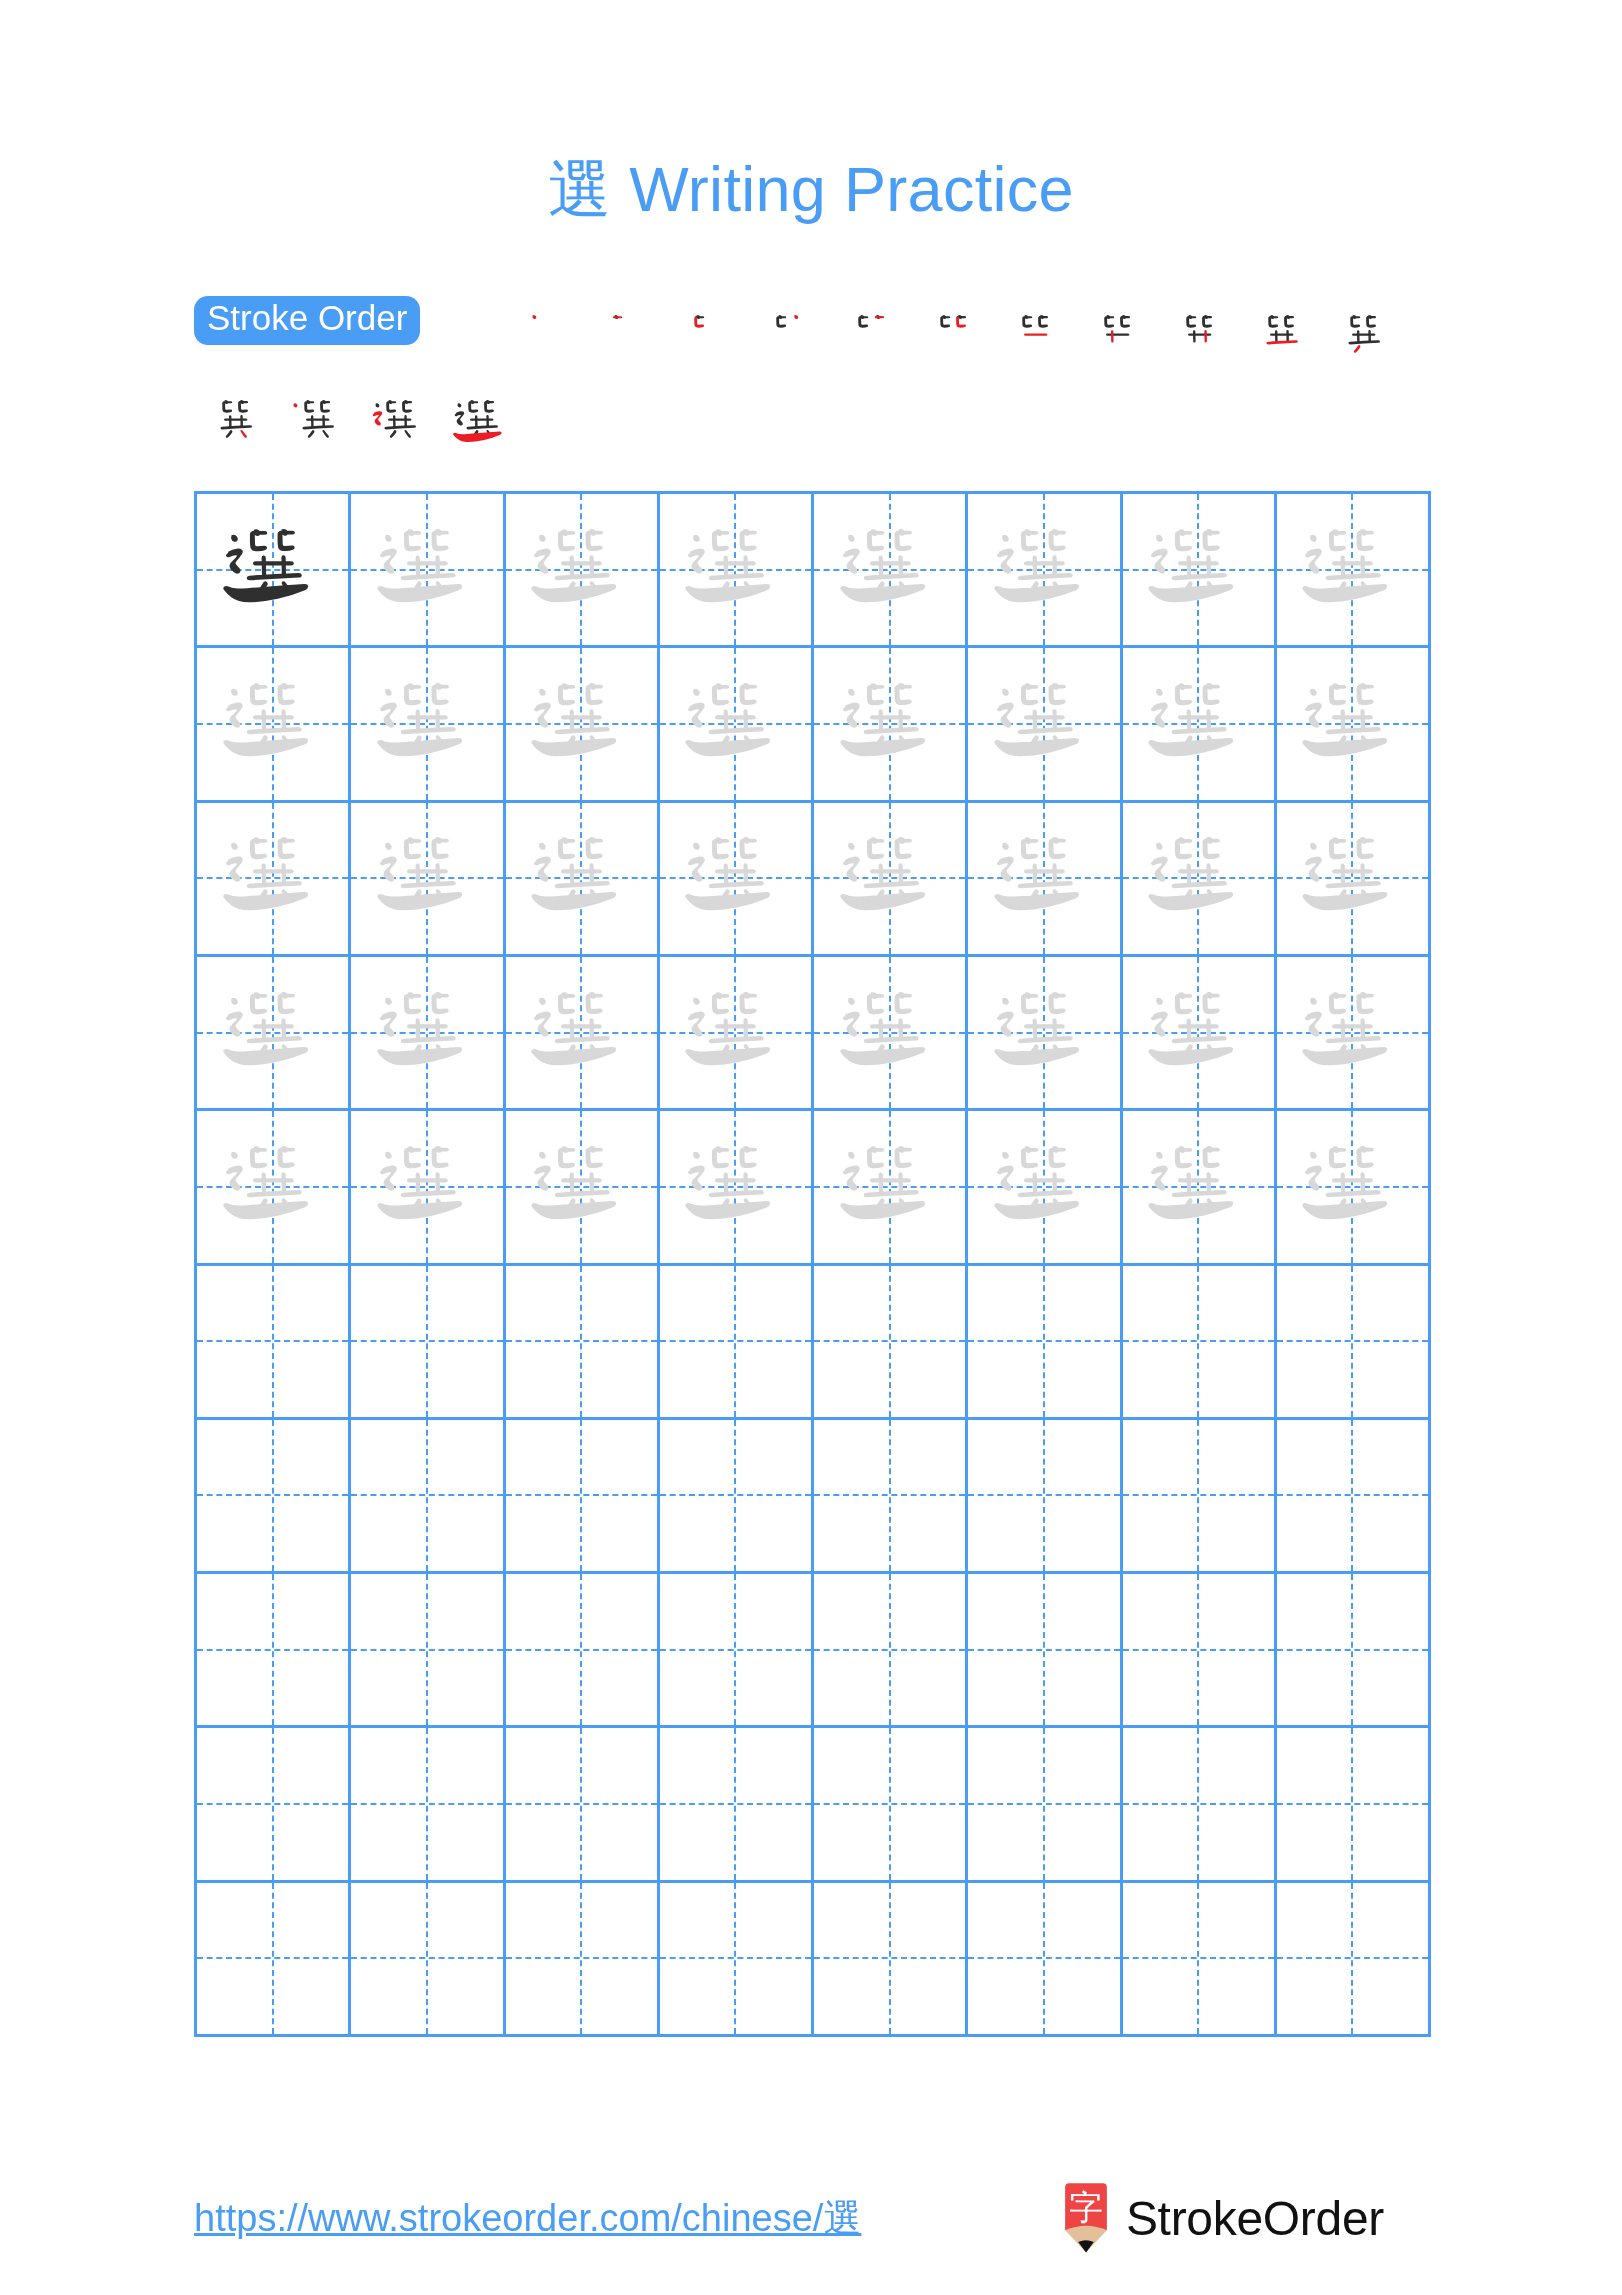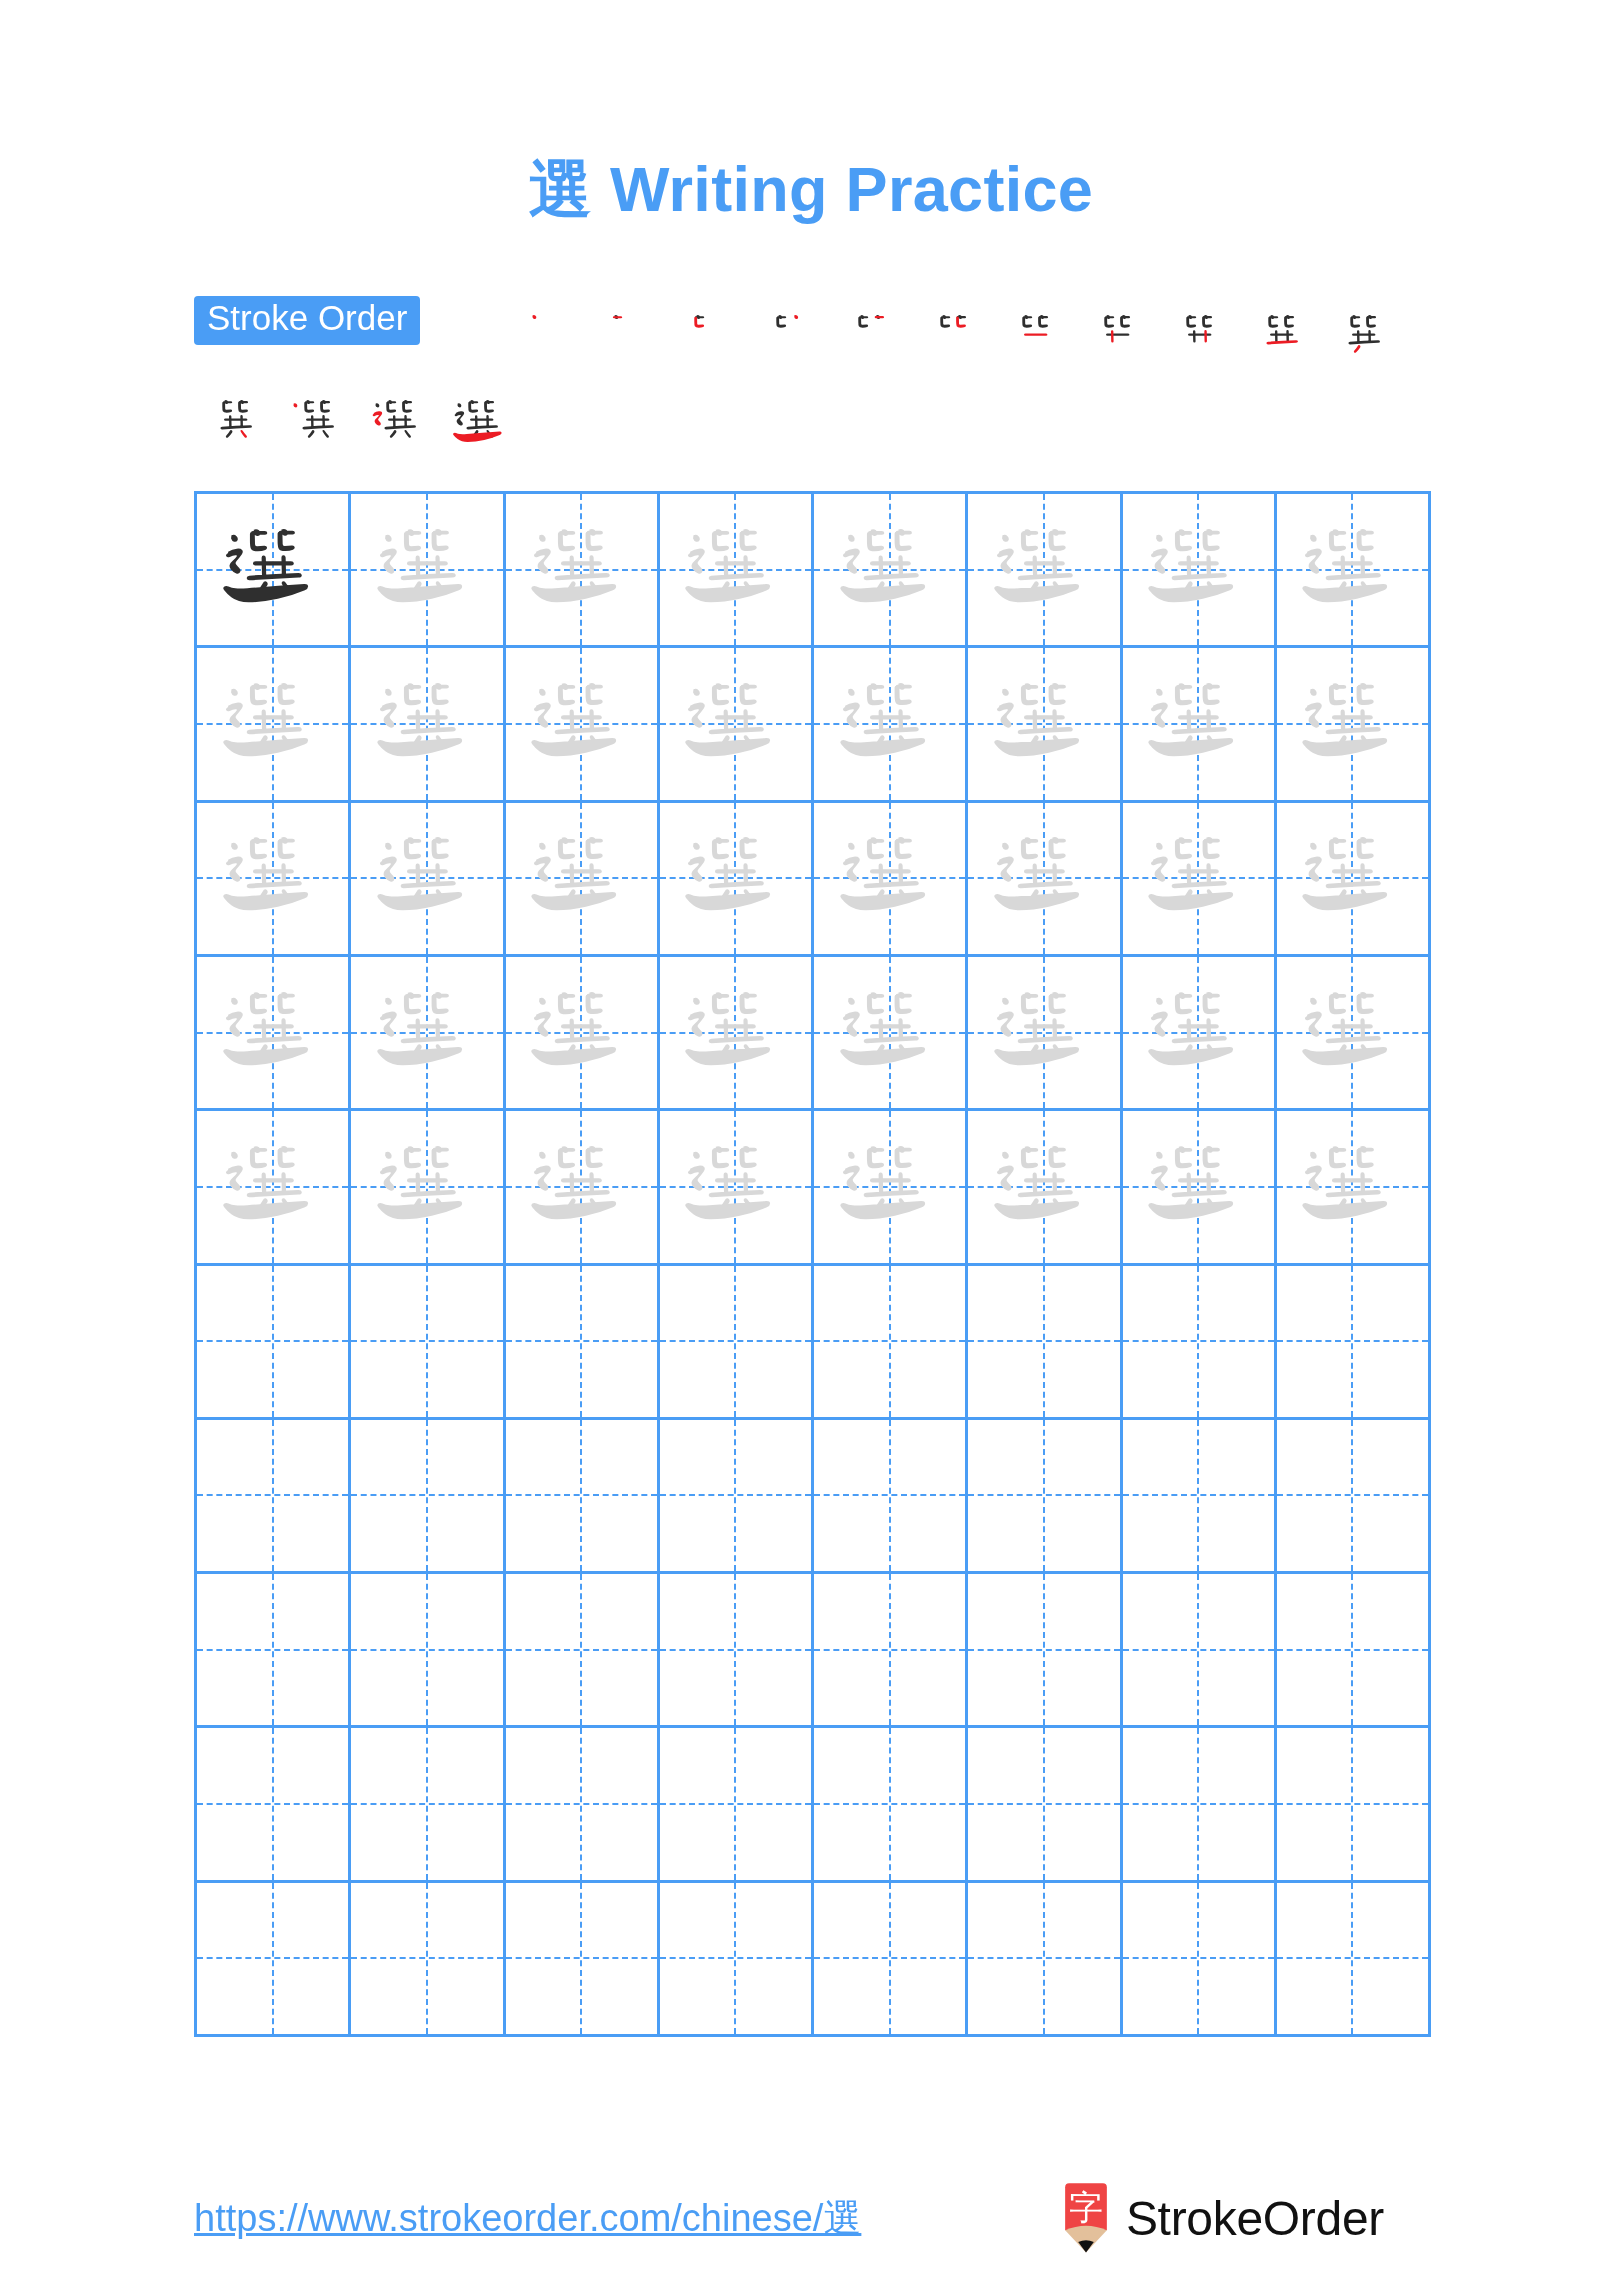--- a/index.html
+++ b/index.html
@@ -17,42 +17,42 @@
 
   
   #page-title {
     position: absolute;
     top: 105px;
     left: 0;
     width: 1622px;
     text-align: center;
     font-size: 63px;
     color: #4a9df5;
-    font-weight: bold;
+    font-weight: normal;
     letter-spacing: 0.3px;
     white-space: nowrap;
   }
   #page-title .char-cjk {
     font-family: "DejaVu Sans", sans-serif;
   }
 
   
   #stroke-order-section {
     position: absolute;
     top: 296px;
     left: 194px;
     width: 1237px;
   }
   #stroke-order-badge {
     display: inline-block;
     background: #4a9df5;
     color: #ffffff;
     font-size: 35px;
     padding: 3.9px 13px 7.9px 13px;
-    border-radius: 4px;
+    border-radius: 14px;
     line-height: 1.05;
     vertical-align: top;
     margin-right: 17px;
     white-space: nowrap;
   }
   #stroke-list {
     position: absolute;
     top: 296px;
     left: 194px;
     width: 1237px;

